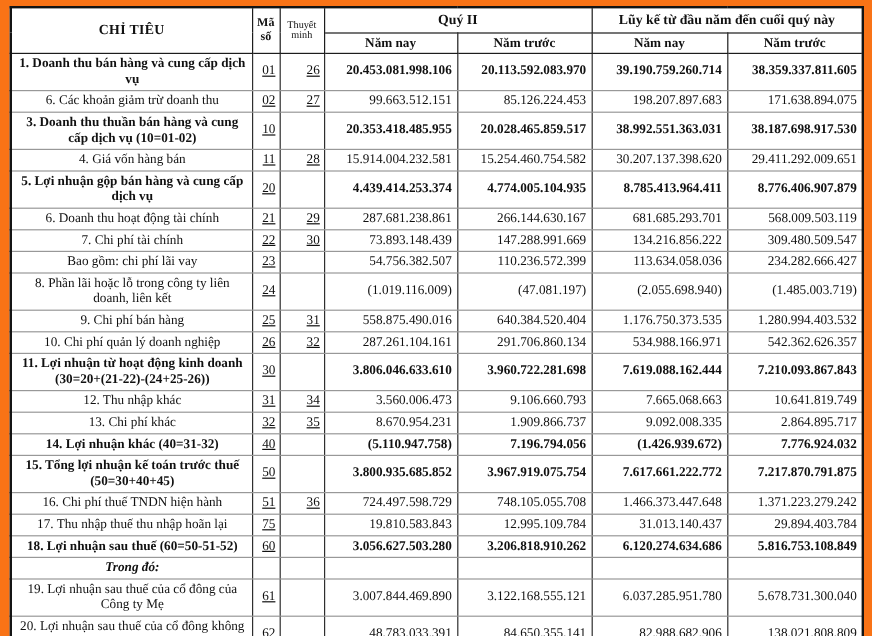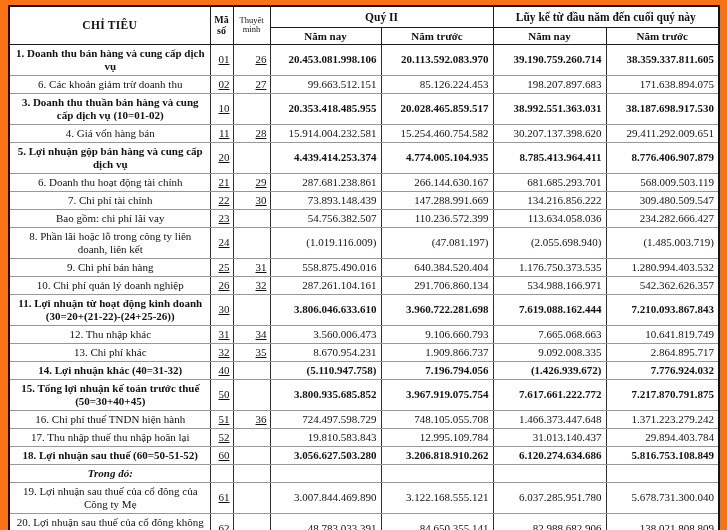--- a/index.html
+++ b/index.html
@@ -249,21 +249,21 @@
           <td class="td-label">16. Chi phí thuế TNDN hiện hành</td>
           <td class="td-center">51</td>
           <td class="td-center">36</td>
           <td class="td-num">724.497.598.729</td>
           <td class="td-num">748.105.055.708</td>
           <td class="td-num">1.466.373.447.648</td>
           <td class="td-num">1.371.223.279.242</td>
         </tr>
         <tr class="style-normal">
           <td class="td-label">17. Thu nhập thuế thu nhập hoãn lại</td>
-          <td class="td-center">52</td>
+          <td class="td-center">75</td>
           <td class="td-center"></td>
           <td class="td-num">19.810.583.843</td>
           <td class="td-num">12.995.109.784</td>
           <td class="td-num">31.013.140.437</td>
           <td class="td-num">29.894.403.784</td>
         </tr>
         <tr class="style-bold">
           <td class="td-label">18. Lợi nhuận sau thuế (60=50-51-52)</td>
           <td class="td-center">60</td>
           <td class="td-center"></td>

